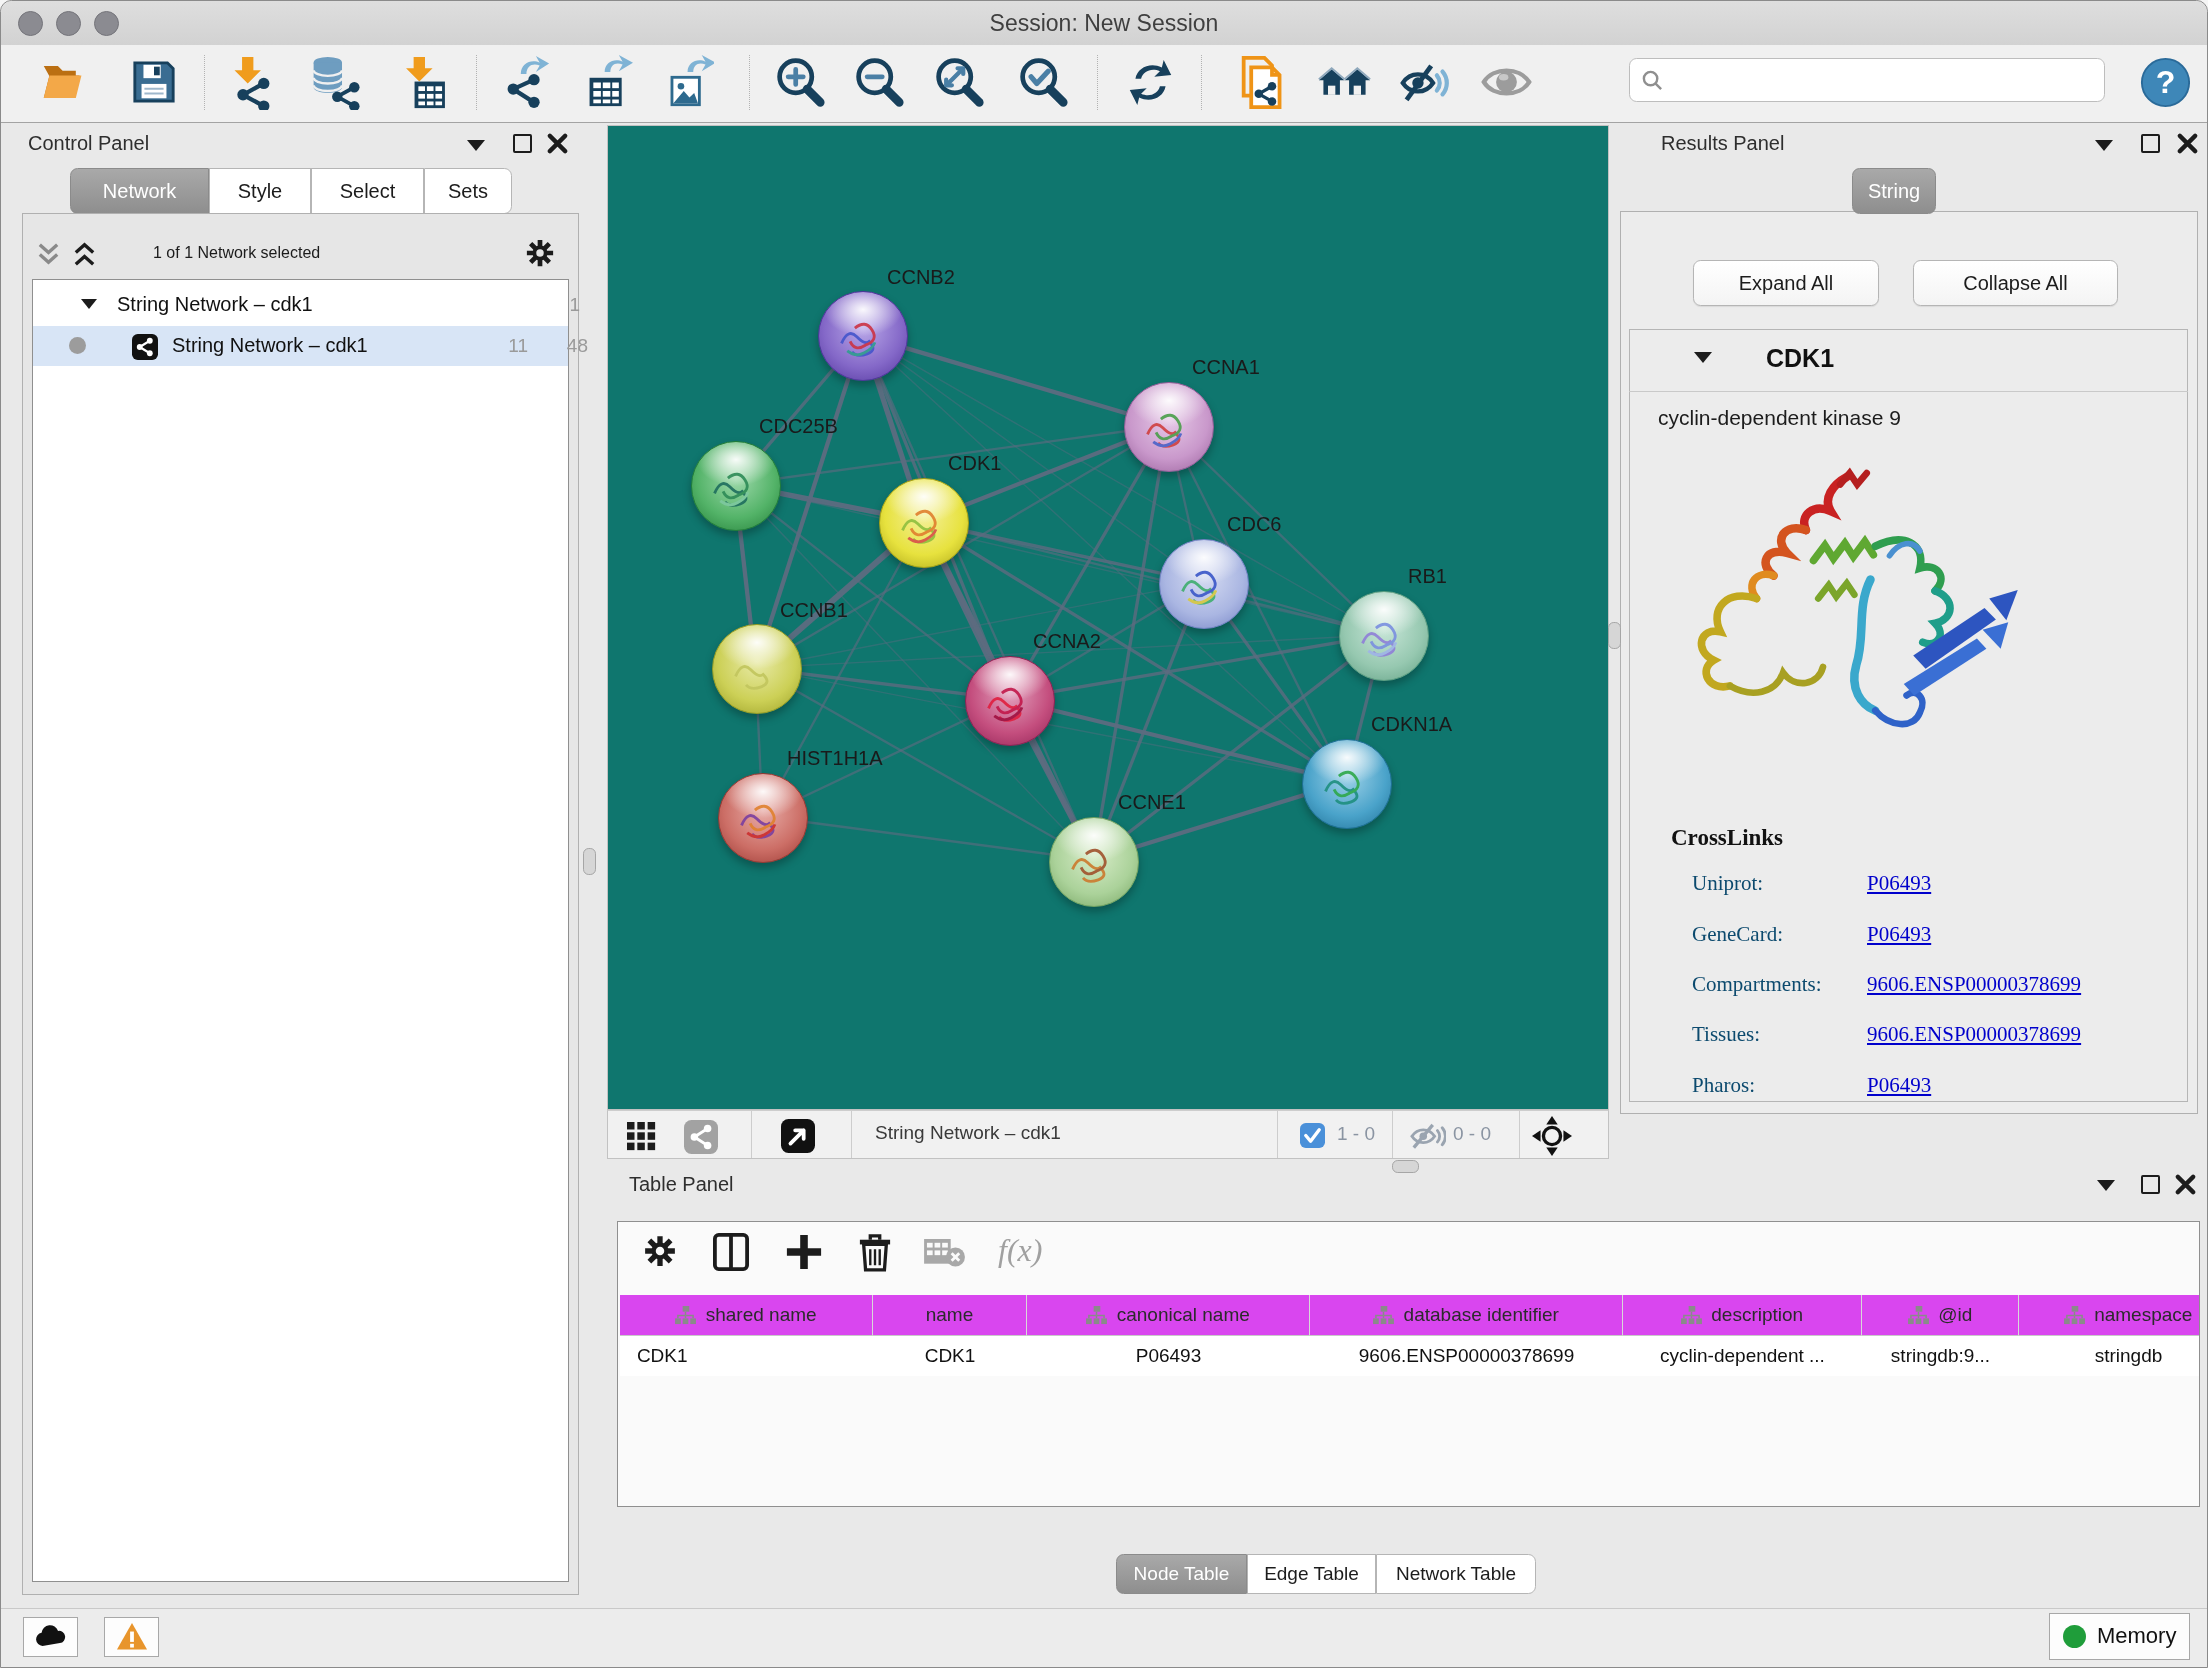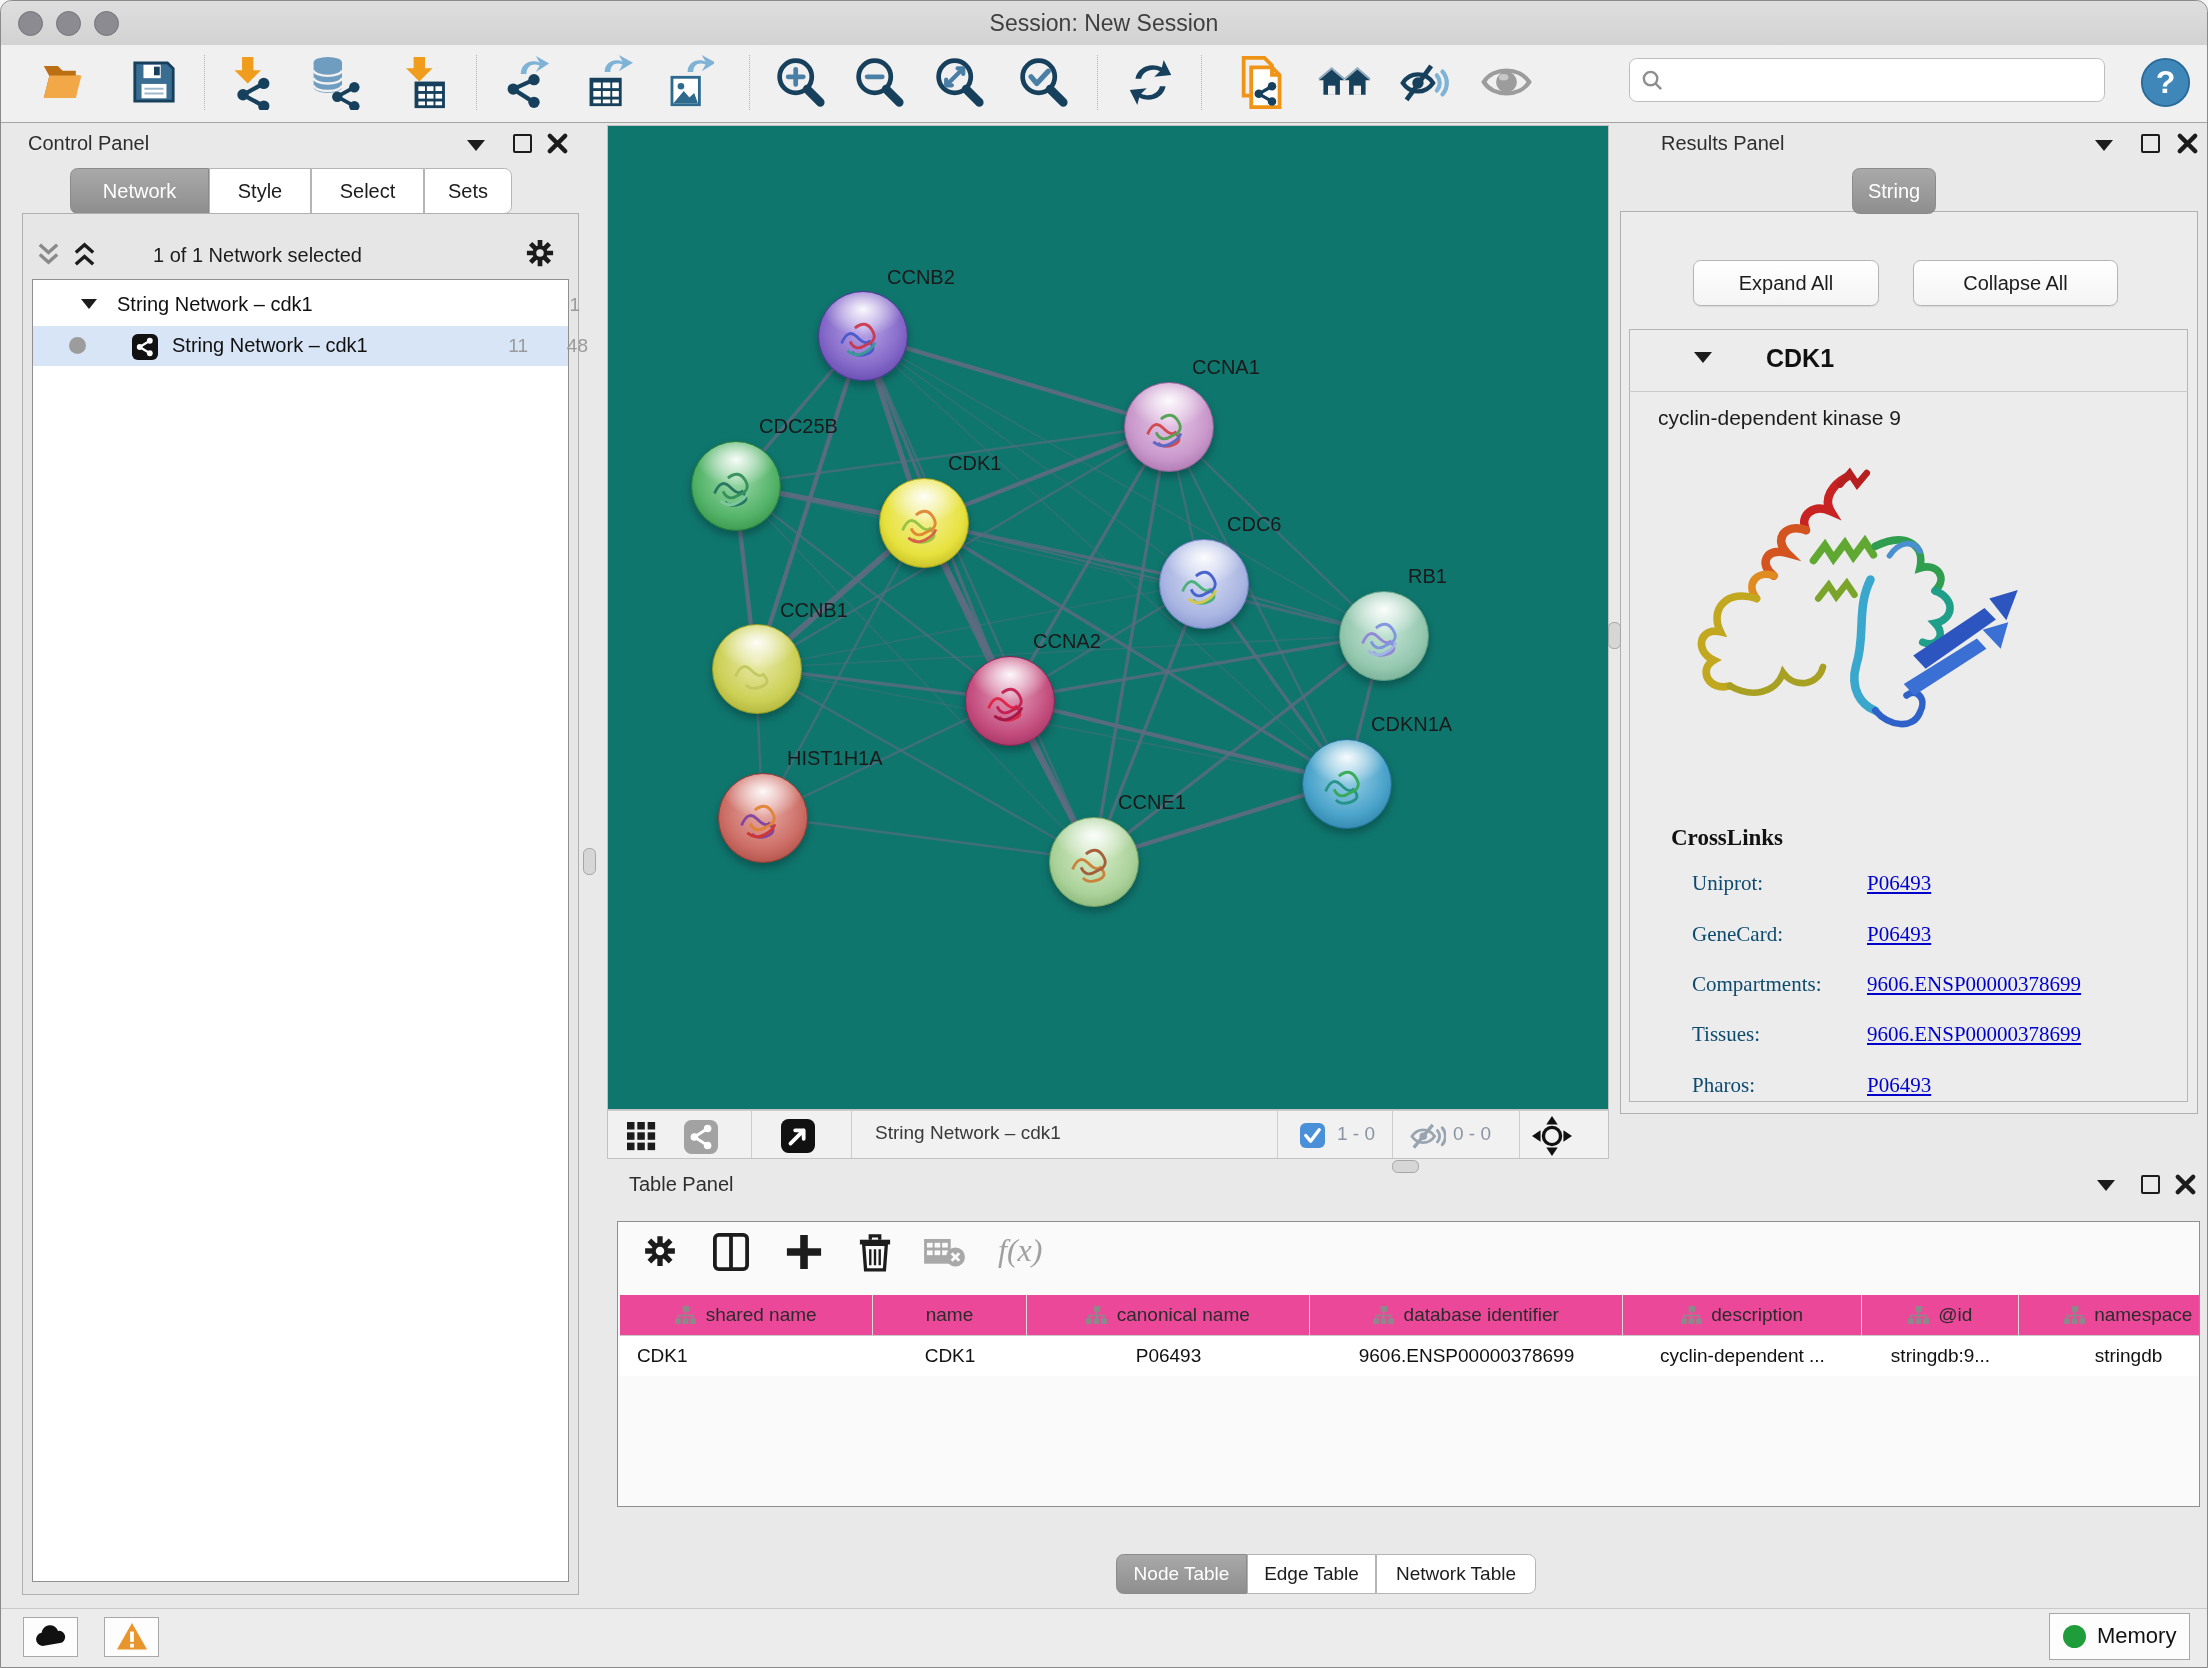--- a/index.html
+++ b/index.html
@@ -51,21 +51,21 @@
     border:1px solid #c2c2c2;border-top:1px solid #cdcdcd;box-sizing:border-box;}
   .nt-sep{position:absolute;top:0;height:100%;border-left:1px solid #cdcdcd;}
   .nt-txt{position:absolute;top:12.4px;font-size:19px;color:#8a94a2;}
   
   .serif{font-family:"Liberation Serif",serif;}
   .xlink{color:#0000cc;text-decoration:underline;font-family:"Liberation Serif",serif;font-size:21px;}
   .xlabel{font-family:"Liberation Serif",serif;font-size:21px;color:#0c4a6e;}
   
   #table-box{position:absolute;left:616px;top:1220px;width:1583px;height:286px;background:#fafafa;
     border:1.9px solid #8f8f8f;box-sizing:border-box;overflow:hidden;}
-  .th-cell{position:absolute;top:0;height:41px;background:#ec4899;border-right:1px solid #d8d8d8;
+  .th-cell{position:absolute;top:0;height:41px;background:#d946ef;border-right:1px solid #d8d8d8;
     border-bottom:1px solid #c9c9c9;display:flex;align-items:center;justify-content:center;gap:9.5px;
     font-size:19px;color:#2b2b2b;box-sizing:border-box;}
   .td-cell{position:absolute;top:41px;height:40px;display:flex;align-items:center;justify-content:center;
     font-size:19px;color:#111;box-sizing:border-box;background:#fff;}
   
   #statusbar{position:absolute;left:0;top:1607px;width:100%;height:61px;background:#ececec;border-top:1px solid #c9c9c9;}
   .status-btn{position:absolute;top:7.6px;width:55px;height:40px;background:#fdfdfd;border:1.9px solid #a8a8a8;
     display:flex;align-items:center;justify-content:center;box-sizing:border-box;}
   .splitter-dot{position:absolute;background:#d6d6d6;border:1px solid #a6a6a6;border-radius:5.7px;}
 </style>
@@ -294,21 +294,21 @@
       <div class="tab" style="left: 423px; top: 167px; width: 88px; border-radius: 0px 7.6px 7.6px 0px;">Sets</div>
     </div>
 
   <div class="sunken" style="left:21px;top:212px;width:557px;height:1382px"></div>
   <svg class="abs" style="left:34px;top:240px" width="27" height="27" viewBox="0 0 28 28">
       <path d="M5 4l9 8 9-8M5 14l9 8 9-8" stroke="#8a8a8a" stroke-width="3.5" fill="none"></path>
     </svg>
   <svg class="abs" style="left:70px;top:240px" width="27" height="27" viewBox="0 0 28 28">
       <path d="M5 12l9-8 9 8M5 24l9-8 9 8" stroke="#1c1c1c" stroke-width="3.5" fill="none"></path>
     </svg>
-  <div class="abs nowrap" style="left:152px;top:243px;font-size:20px;color:#1c1c1c">1 of 1 Network selected</div>
+  <div class="abs nowrap" style="left:152px;top:243px;font-size:16px;color:#1c1c1c">1 of 1 Network selected</div>
   <svg class="abs" style="left:524px;top:237px" width="30" height="30" viewBox="0 0 32 32">
       <g fill="#1c1c1c">
         <circle cx="16" cy="16" r="8"></circle>
         <g stroke="#1c1c1c" stroke-width="5">
           <path d="M16 2v8M16 22v8M2 16h8M22 16h8M6 6l6 6M20 20l6 6M26 6l-6 6M12 20l-6 6"></path>
         </g>
       </g>
       <circle cx="16" cy="16" r="4" fill="#e6e6e6"></circle>
     </svg>
 

